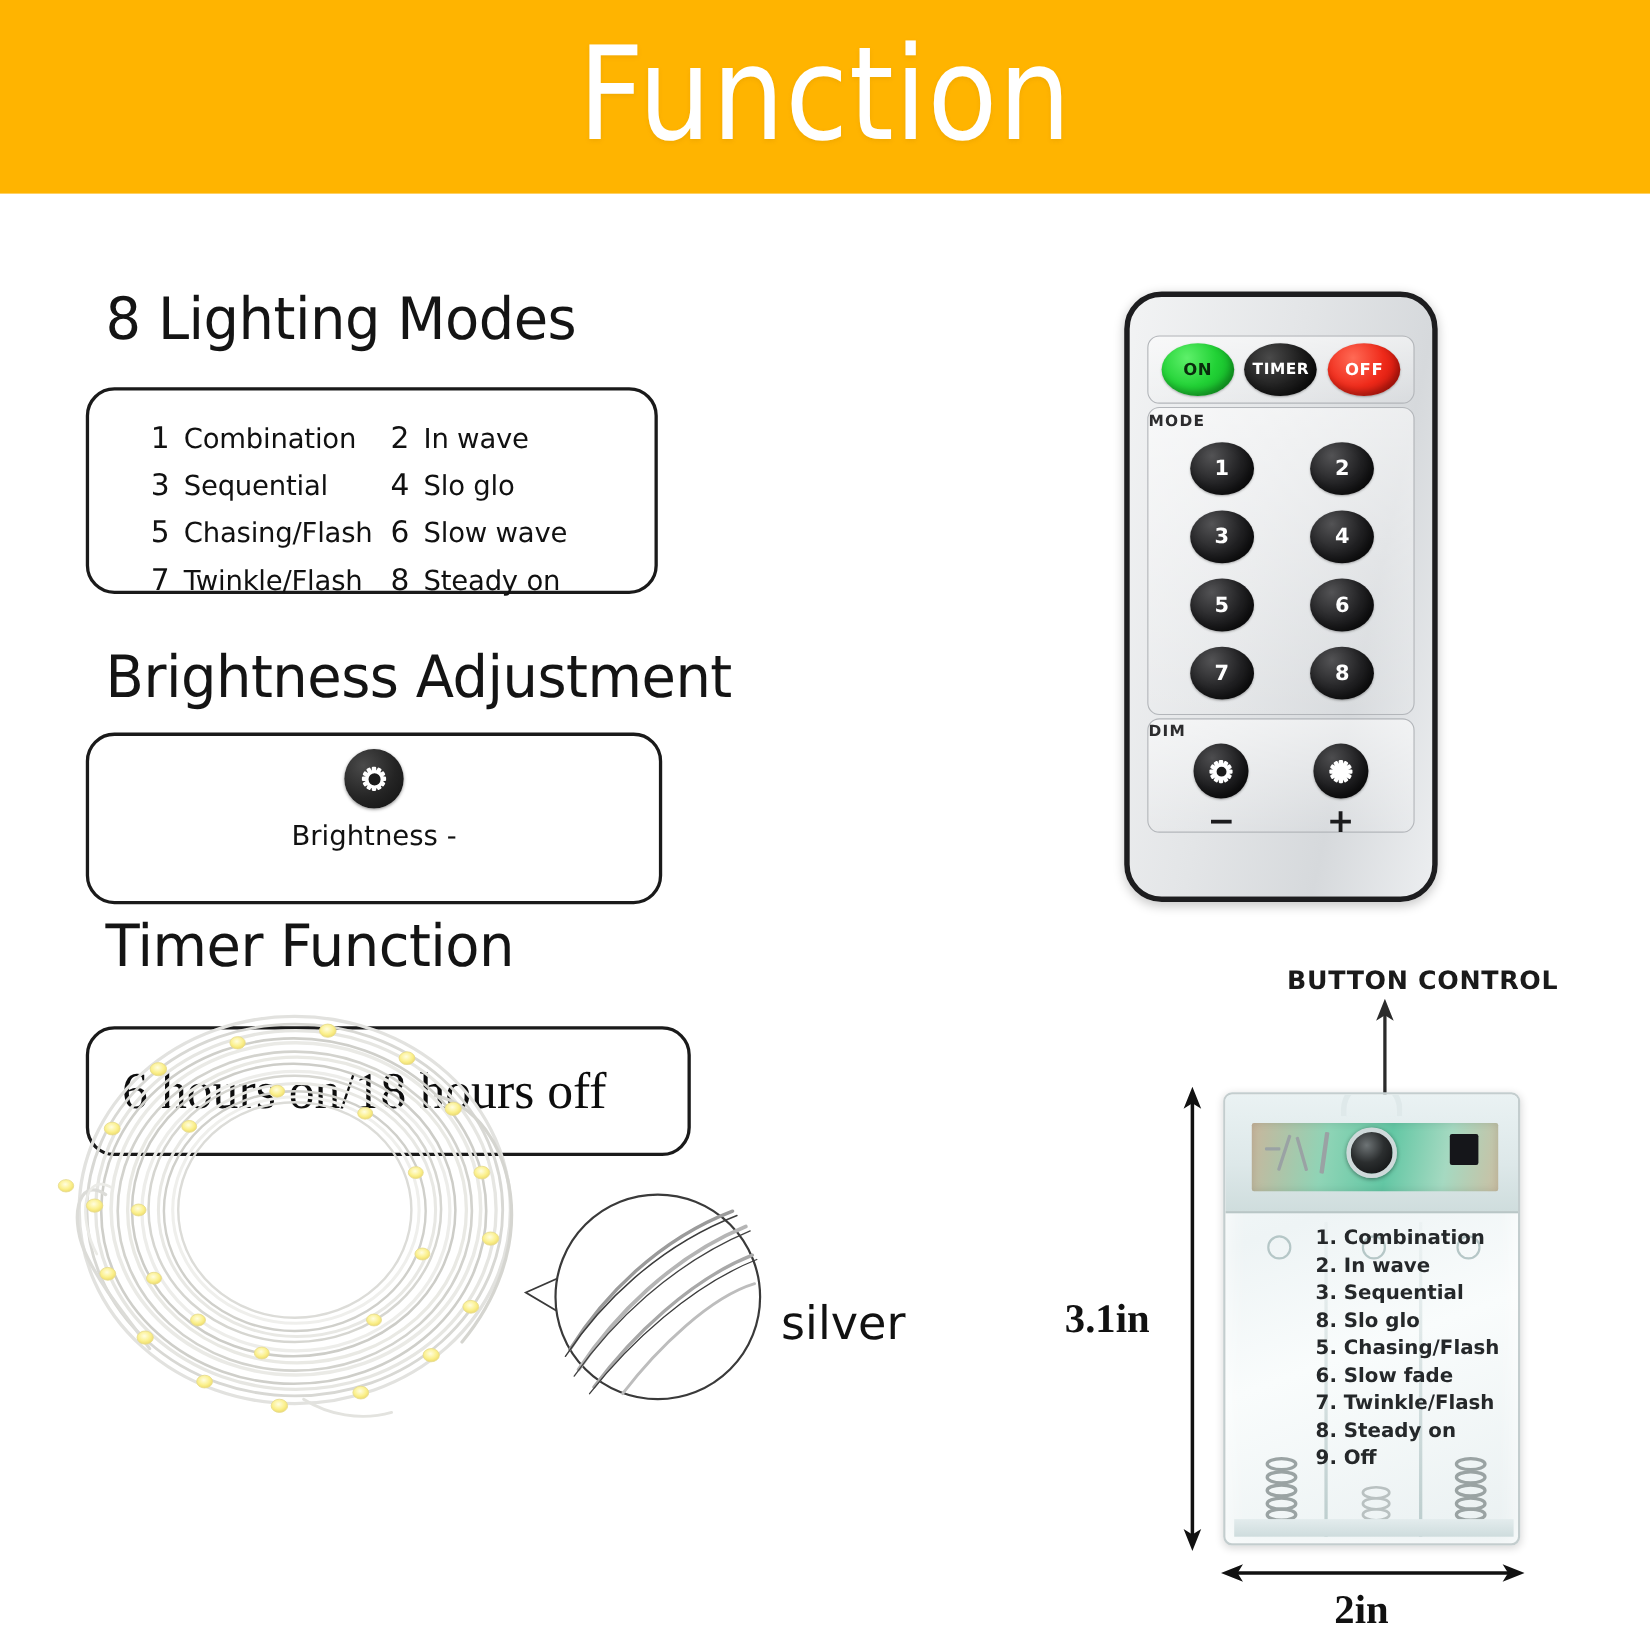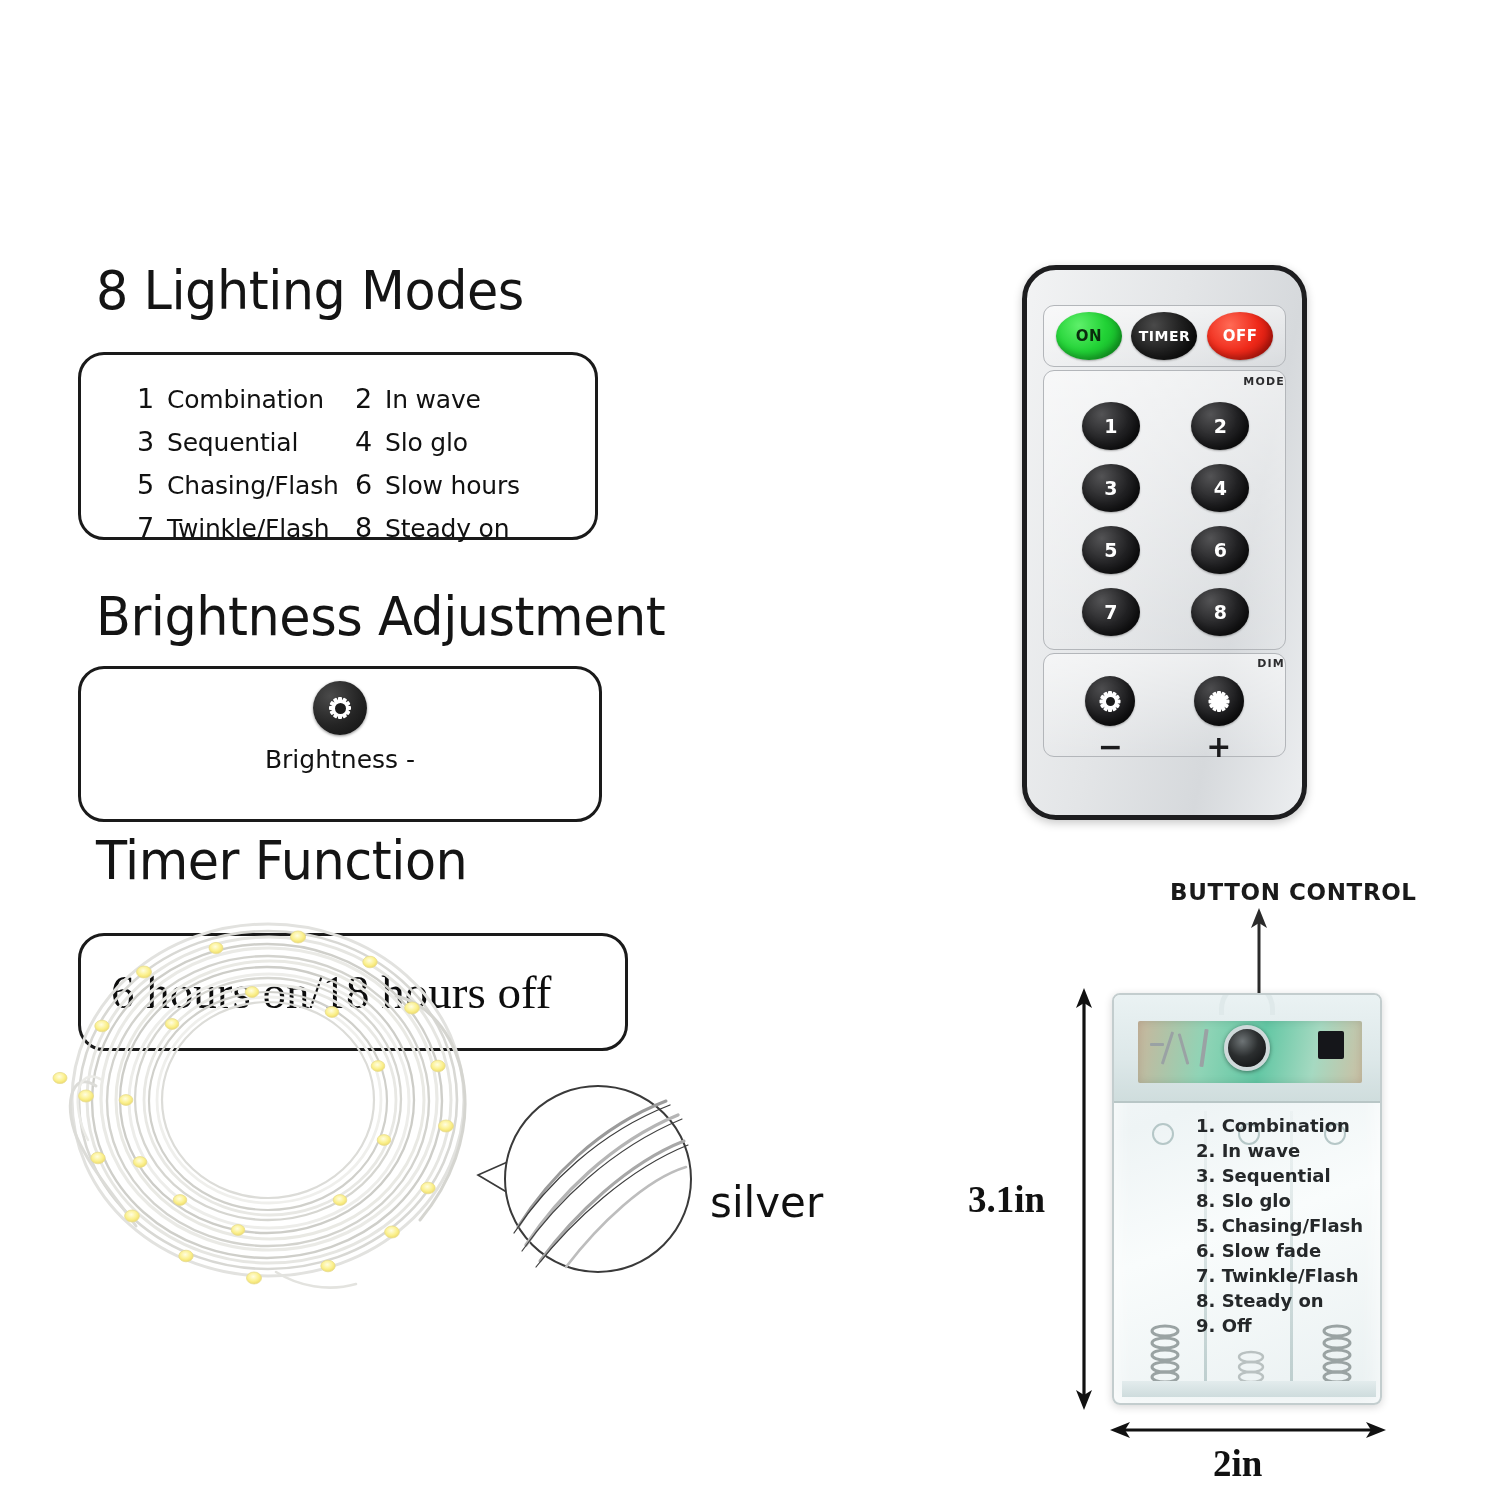--- a/index.html
+++ b/index.html
@@ -202,23 +202,23 @@
     letter-spacing: 0.5px;
     box-shadow: inset -3px -4px 7px rgba(0,0,0,0.28), 0 1px 2px rgba(0,0,0,0.3);
   }
   .pill-on    { background: radial-gradient(circle at 35% 28%, #5ef06a 0%, #22d236 48%, #0ba61f 100%); color:#0a2b0d; }
   .pill-timer { background: radial-gradient(circle at 35% 28%, #4a4a4a 0%, #1f1f1f 50%, #000 100%); font-size: 14px; }
   .pill-off   { background: radial-gradient(circle at 35% 28%, #ff6a55 0%, #ef2a1a 50%, #c00c05 100%); }
 
   .panel-tag {
     position: absolute;
     left: 0; width: 100%;
-    text-align: right;
-    font-family: "DejaVu Sans", sans-serif;
-    font-size: 11px;
+    text-align: left;
+    font-family: "DejaVu Sans", sans-serif;
+    font-size: 14px;
     font-weight: bold;
     color: #2c2c2e;
     letter-spacing: 1.2px;
   }
   .tag-mode { top: 4px; }
   .tag-dim  { top: 3px; }
 
   .num-grid {
     position: absolute;
     left: 12px; top: 24px;
@@ -390,20 +390,23 @@
     white-space: nowrap;
   }
   .dim-text-v { left: 968px; top: 1178px; }
   .dim-text-h { left: 1213px; top: 1442px; }
 </style>
 </head>
 <body>
 
 <div id="page">
 
+  <div class="banner">
+    <div class="banner-title">Function</div>
+  </div>
 
   <div class="left-col">
 
     <div class="section-head head-modes">8 Lighting Modes</div>
     <div class="round-box box-modes">
       <div class="modes-grid">
         <div class="mode-cell">
           <span class="mode-num">1</span>
           <span class="mode-label">Combination</span>
         </div>
@@ -418,21 +421,21 @@
         <div class="mode-cell">
           <span class="mode-num">4</span>
           <span class="mode-label">Slo glo</span>
         </div>
         <div class="mode-cell">
           <span class="mode-num">5</span>
           <span class="mode-label">Chasing/Flash</span>
         </div>
         <div class="mode-cell">
           <span class="mode-num">6</span>
-          <span class="mode-label">Slow hours</span>
+          <span class="mode-label">Slow wave</span>
         </div>
         <div class="mode-cell">
           <span class="mode-num">7</span>
           <span class="mode-label">Twinkle/Flash</span>
         </div>
         <div class="mode-cell">
           <span class="mode-num">8</span>
           <span class="mode-label">Steady on</span>
         </div>
       </div>

